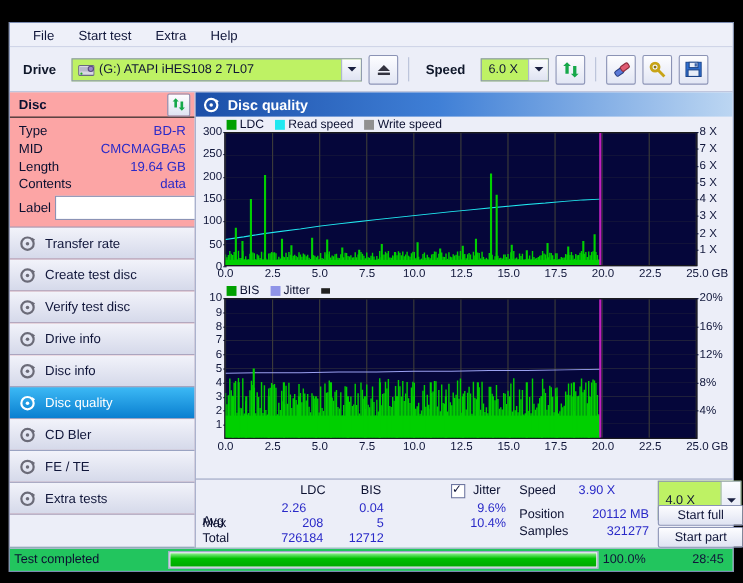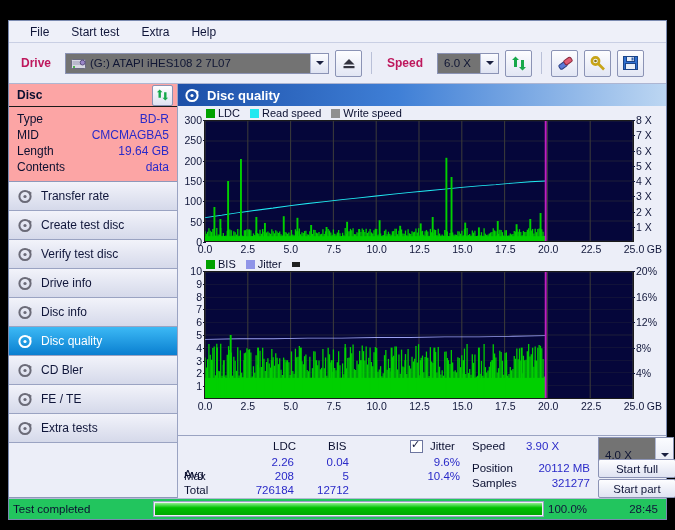--- a/index.html
+++ b/index.html
@@ -8,22 +8,22 @@
        border:1px solid #7a8ab0;box-sizing:border-box;display:flex;flex-direction:column;}
 
   
   .menubar{height:21px;background:#eef0f9;display:flex;align-items:center;padding-left:10px;
            border-bottom:1px solid #c9cfe4;}
   .menubar .mi{font-size:12px;color:#10163a;padding:2px 11px;cursor:default;}
 
   
   .toolbar{height:40px;background:#eceef8;display:flex;align-items:center;padding:0 6px;
            border-bottom:1px solid #aeb6d2;gap:6px;}
-  .tlabel{font-size:12px;font-weight:bold;color:#be185d;padding:0 8px 0 6px;}
-  .combo{height:21px;background:#737373;border:1px solid #8b93b5;display:flex;align-items:center;
+  .tlabel{font-size:12px;font-weight:bold;color:#0f172a;padding:0 8px 0 6px;}
+  .combo{height:21px;background:#bef264;border:1px solid #8b93b5;display:flex;align-items:center;
          font-size:11.5px;color:#101634;padding-left:3px;position:relative;box-sizing:border-box;}
   .combo .arrow{position:absolute;right:0;top:0;bottom:0;width:17px;background:linear-gradient(#fbfcff,#dfe3f2);
          border-left:1px solid #aeb6d2;display:flex;align-items:center;justify-content:center;}
   .combo .arrow:after{content:"";border-left:4px solid transparent;border-right:4px solid transparent;
          border-top:4px solid #1a2040;}
   #drive-combo{flex:0 0 264px;}
   #speed-combo{flex:0 0 62px;}
   .tbtn{width:25px;height:25px;background:linear-gradient(#fdfdff,#e2e6f4);border:1px solid #8b93b5;
         border-radius:2px;display:flex;align-items:center;justify-content:center;}
   .sep{width:1px;height:22px;background:#b9c0d8;margin:0 3px;}
@@ -191,20 +191,30 @@
           <span class="k">MID</span>
           <span class="v">CMCMAGBA5</span>
         </div>
         <div class="drow">
           <span class="k">Length</span>
           <span class="v">19.64 GB</span>
         </div>
         <div class="drow">
           <span class="k">Contents</span>
           <span class="v">data</span>
+        </div>
+        <div class="labelrow">
+          <span class="k">Label</span>
+          <input class="lbl-input" value="" style="">
+          <div class="smbtn">
+            <svg width="14" height="14" viewBox="0 0 14 14">
+              <circle cx="7" cy="7" r="6.2" fill="#dede70" stroke="#8a8a30"></circle>
+              <circle cx="7" cy="7" r="2.1" fill="#f4f4e0" stroke="#8a8a30"></circle>
+            </svg>
+          </div>
         </div>
       </div>
 
       <div class="nav">
         <div class="navitem">
           <span class="navicon">
             <svg width="15" height="15" viewBox="0 0 15 15">
                 <circle cx="7" cy="7.5" r="5.6" fill="none" stroke="#6b6b78" stroke-width="2"></circle>
                 <circle cx="7" cy="7.5" r="1.6" fill="#6b6b78"></circle>
                 <path d="M11 2 l3 2 -3 2z" fill="#6b6b78"></path>
@@ -1035,21 +1045,21 @@
       </div>
 
       <div class="stats">
         <div class="stats-l">
           <div class="cell" style="left:95px;top:4px;">LDC</div>
           <div class="cell" style="left:150px;top:4px;">BIS</div>
           <div class="cell" style="left:232px;top:4px;"><span class="chk"></span></div>
           <div class="cell" style="left:252px;top:4px;">Jitter</div>
 
           <div class="cell" style="left:6px;top:32px;">Avg</div>
-          <div class="cell val" style="left:78px;top:20px;width:38px;text-align:right;">2.26</div>
+          <div class="cell val" style="left:78px;top:20px;width:38px;">2.26</div>
           <div class="cell val" style="left:133px;top:20px;width:38px;text-align:right;">0.04</div>
           <div class="cell val" style="left:238px;top:20px;width:44px;text-align:right;">9.6%</div>
 
           <div class="cell" style="left:6px;top:34px;">Max</div>
           <div class="cell val" style="left:78px;top:34px;width:38px;text-align:right;">208</div>
           <div class="cell val" style="left:133px;top:34px;width:38px;text-align:right;">5</div>
           <div class="cell val" style="left:238px;top:34px;width:44px;text-align:right;">10.4%</div>
 
           <div class="cell" style="left:6px;top:48px;">Total</div>
           <div class="cell val" style="left:60px;top:48px;width:56px;text-align:right;">726184</div>

